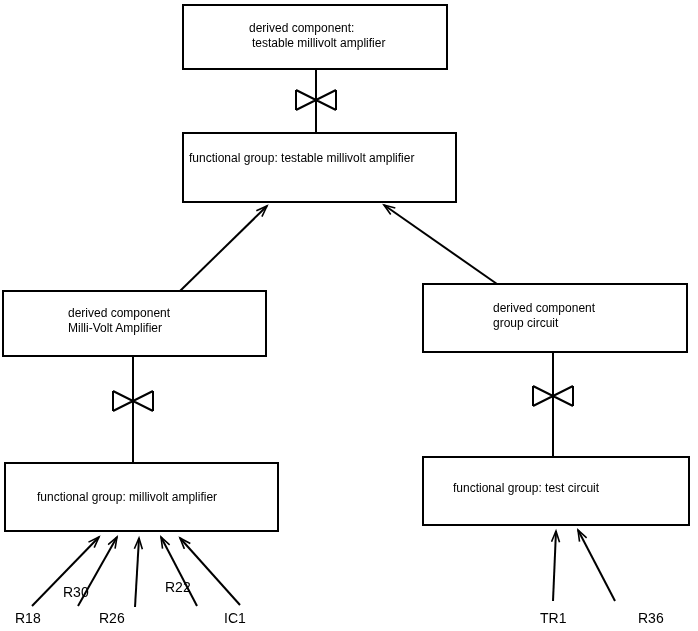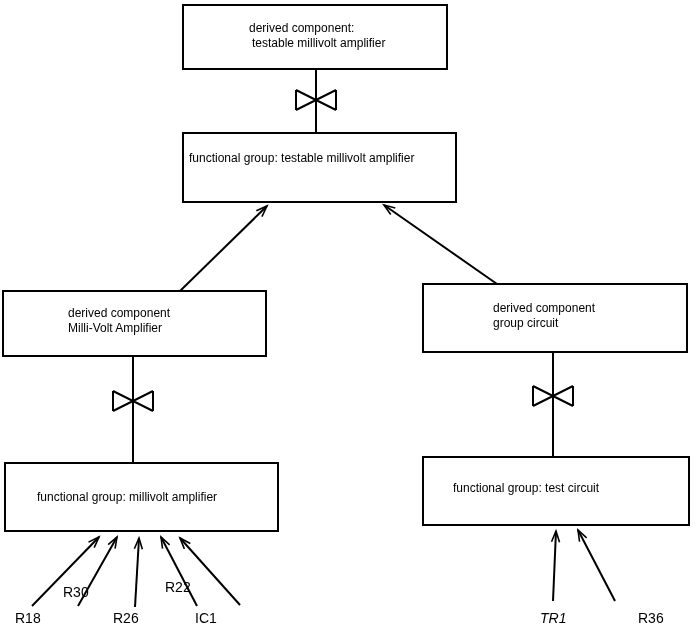--- a/index.html
+++ b/index.html
@@ -115,19 +115,19 @@
   </div>
 
   <div class="box" style="left:422px; top:456px; width:268px; height:70px;">
     <div class="txt" style="left:29px; top:23px;">
       <div>functional group: test circuit</div>
     </div>
   </div>
 
   <div class="leaf" style="left:15px; top:611px;">R18</div>
   <div class="leaf" style="left:63px; top:585px;">R30</div>
-  <div class="leaf" style="left:113px; top:611px;">R26</div>
+  <div class="leaf" style="left:99px; top:611px;">R26</div>
   <div class="leaf" style="left:165px; top:580px;">R22</div>
-  <div class="leaf" style="left:195px; top:611px;">IC1</div>
-  <div class="leaf" style="left:540px; top:611px;font-style:italic;">TR1</div>
+  <div class="leaf" style="left:224px; top:611px;">IC1</div>
+  <div class="leaf" style="left:540px; top:611px;">TR1</div>
   <div class="leaf" style="left:607px; top:611px;margin-left:31px;">R36</div>
 
 </div>
 
 </body></html>

